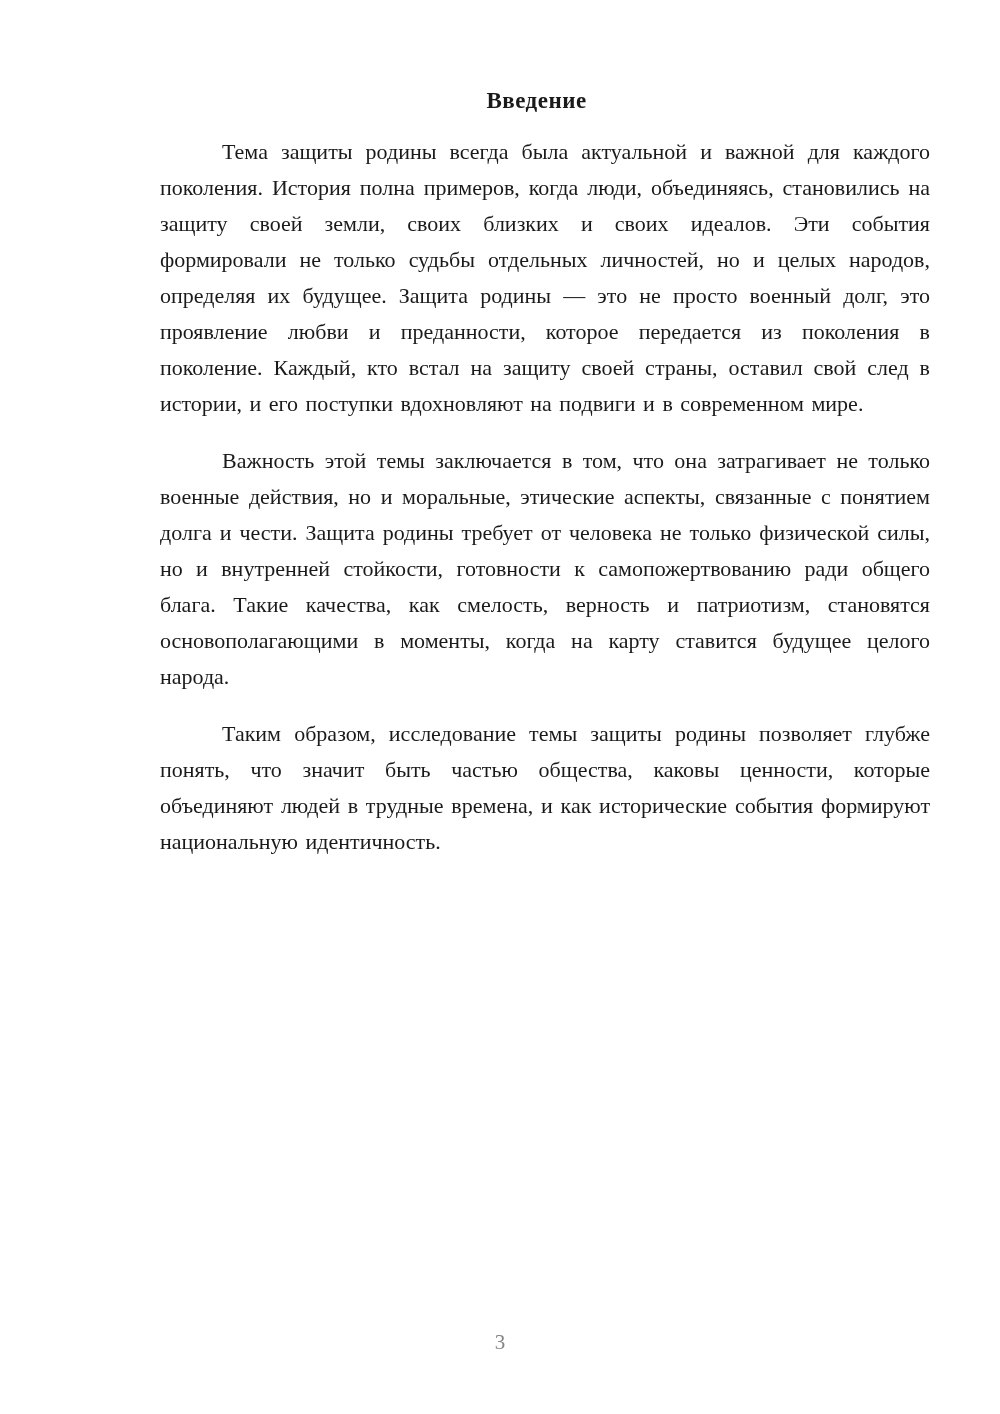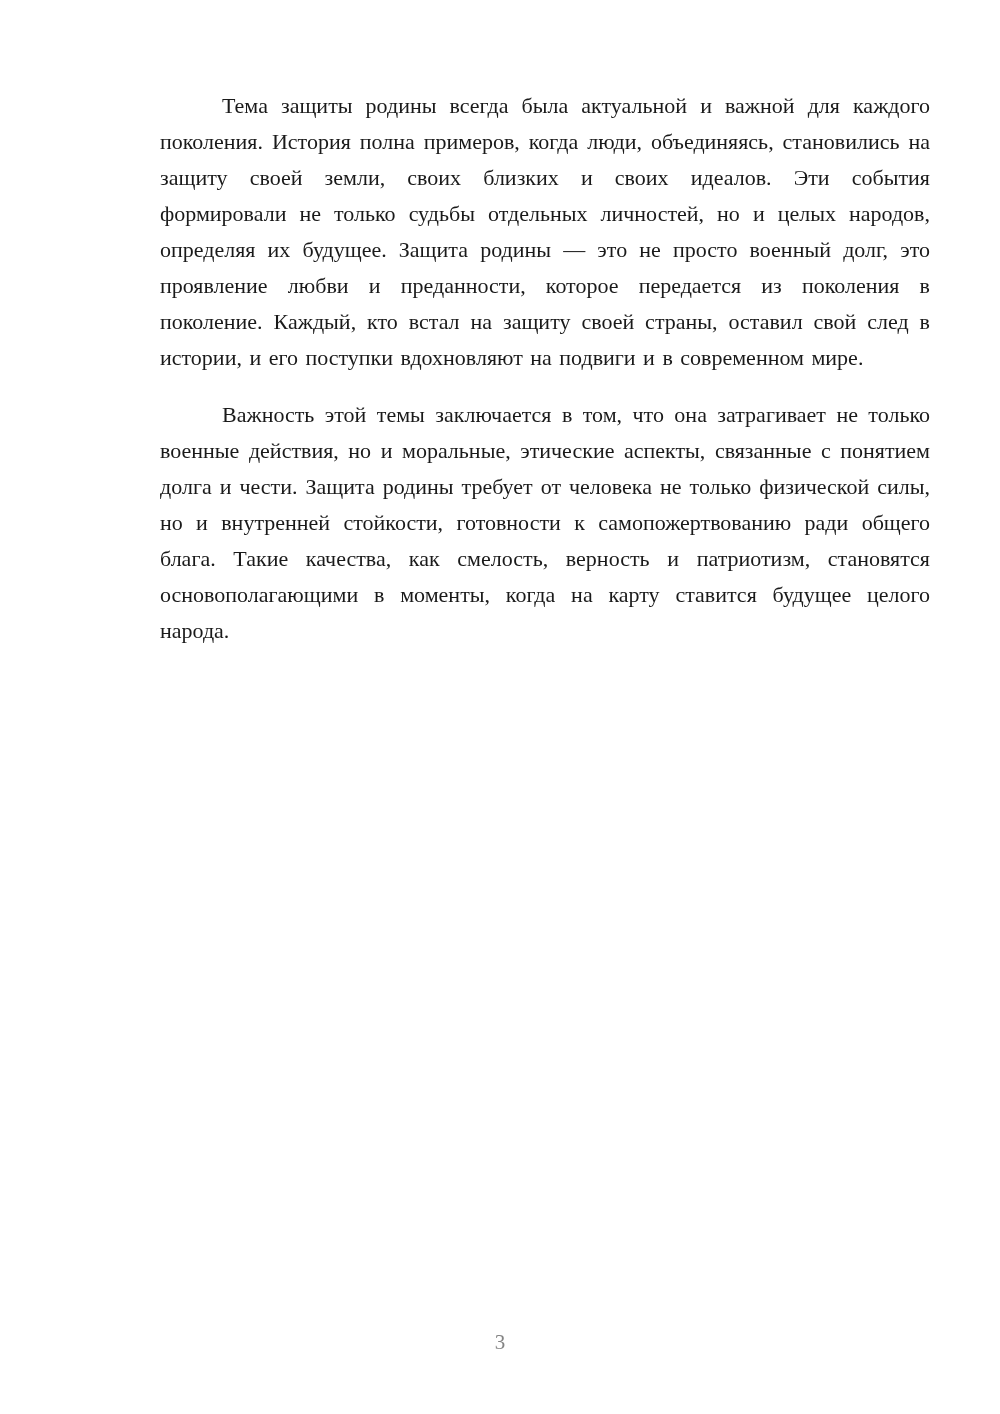--- a/index.html
+++ b/index.html
@@ -47,20 +47,22 @@
     top: 1330px;
     text-align: center;
     font-size: 21px;
     color: #848484;
   }
 </style>
 </head>
 <body>
 
 <div class="page">
+  <h1 class="doc-heading">Введение</h1>
 
   <p class="doc-paragraph">Тема защиты родины всегда была актуальной и важной для каждого поколения. История полна примеров, когда люди, объединяясь, становились на защиту своей земли, своих близких и своих идеалов. Эти события формировали не только судьбы отдельных личностей, но и целых народов, определяя их будущее. Защита родины — это не просто военный долг, это проявление любви и преданности, которое передается из поколения в поколение. Каждый, кто встал на защиту своей страны, оставил свой след в истории, и его поступки вдохновляют на подвиги и в современном мире.</p>
 
   <p class="doc-paragraph">Важность этой темы заключается в том, что она затрагивает не только военные действия, но и моральные, этические аспекты, связанные с понятием долга и чести. Защита родины требует от человека не только физической силы, но и внутренней стойкости, готовности к самопожертвованию ради общего блага. Такие качества, как смелость, верность и патриотизм, становятся основополагающими в моменты, когда на карту ставится будущее целого народа.</p>
 
+  <p class="doc-paragraph">Таким образом, исследование темы защиты родины позволяет глубже понять, что значит быть частью общества, каковы ценности, которые объединяют людей в трудные времена, и как исторические события формируют национальную идентичность.</p>
 
   <div class="page-number">3</div>
 </div>
 
 </body></html>

